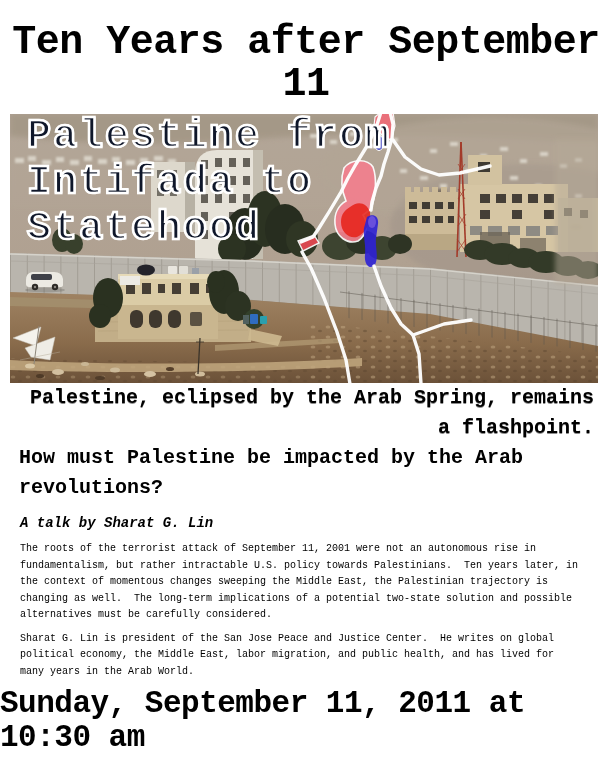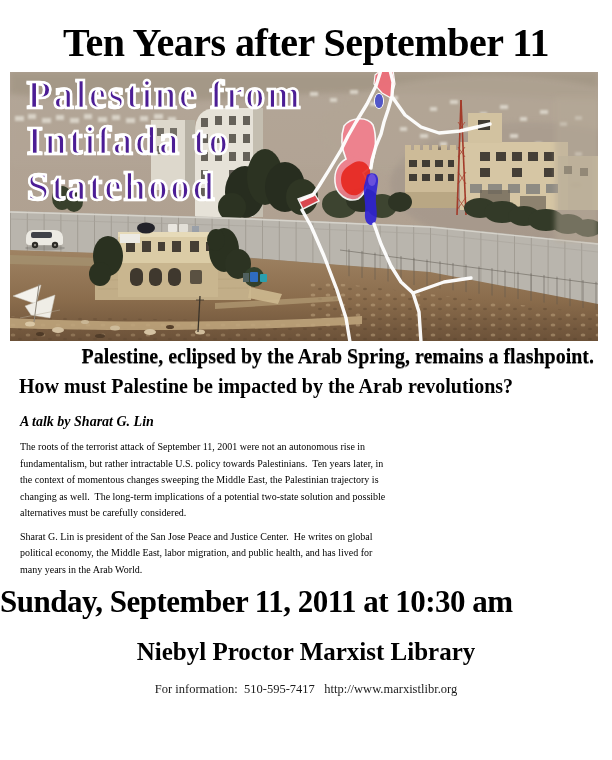--- a/index.html
+++ b/index.html
@@ -1,28 +1,28 @@
 <!DOCTYPE html>
 <html><head>
 <meta charset="utf-8">
 <style>
   html,body{margin:0;padding:0;background:#ffffff;}
   .page{
     position:relative;width:612px;height:760px;background:#ffffff;
-    font-family:Liberation Serif, serif;color:#000;overflow:hidden;
+    font-family:Liberation Mono, monospace;color:#000;overflow:hidden;
   }
   .title{
     margin:0;padding-top:22px;text-align:center;
     font-size:40px;font-weight:bold;letter-spacing:-0.5px;line-height:42px;
   }
   .photo{position:relative;width:588px;height:269px;margin:8px 0 0 10px;background:#b0a393;}
   .photo svg{position:absolute;left:0;top:0;}
   .photo-overlay{
     position:absolute;left:17px;top:0;margin:0;z-index:5;
-    color:#4c1d95;font-size:40px;font-weight:bold;line-height:46px;letter-spacing:2px;
+    color:#0f172a;font-size:40px;font-weight:bold;line-height:46px;letter-spacing:2px;
     white-space:pre-wrap;
     -webkit-text-stroke:2.5px #ffffff;
     text-shadow:1px 0 #fff,-1px 0 #fff,0 1px #fff,0 -1px #fff;
   }
   .statements{margin:0 18px 0 19px;font-size:20px;font-weight:bold;line-height:30px;}
   .statements .line{white-space:pre-wrap;}
   .smudge{text-shadow:0 1.3px 0 rgba(0,0,0,0.45);text-align:right;}
   .byline{margin:12px 18px 0 20px;font-size:14px;font-weight:bold;font-style:italic;line-height:17px;}
   .para{margin:9px 14px 0 20px;font-size:10px;line-height:16.5px;white-space:pre-wrap;}
   .para.second{margin-top:7px;}

